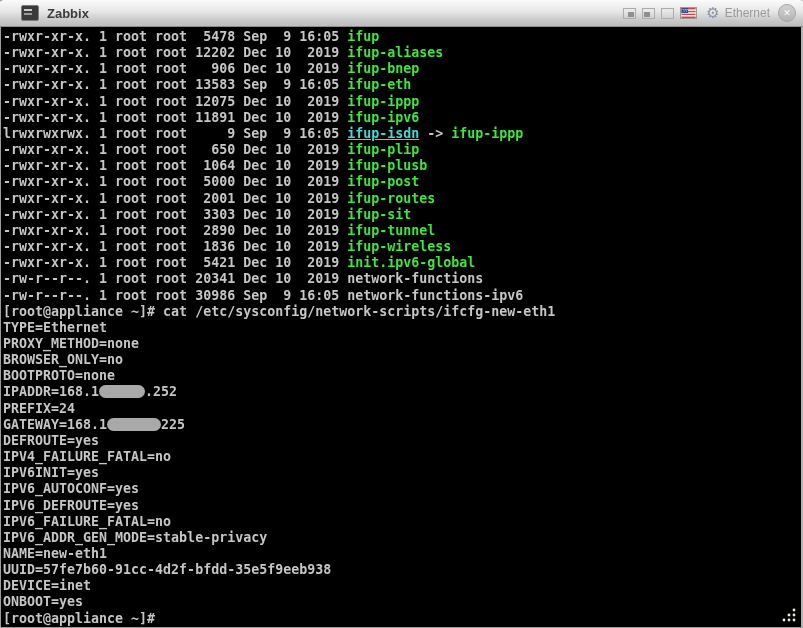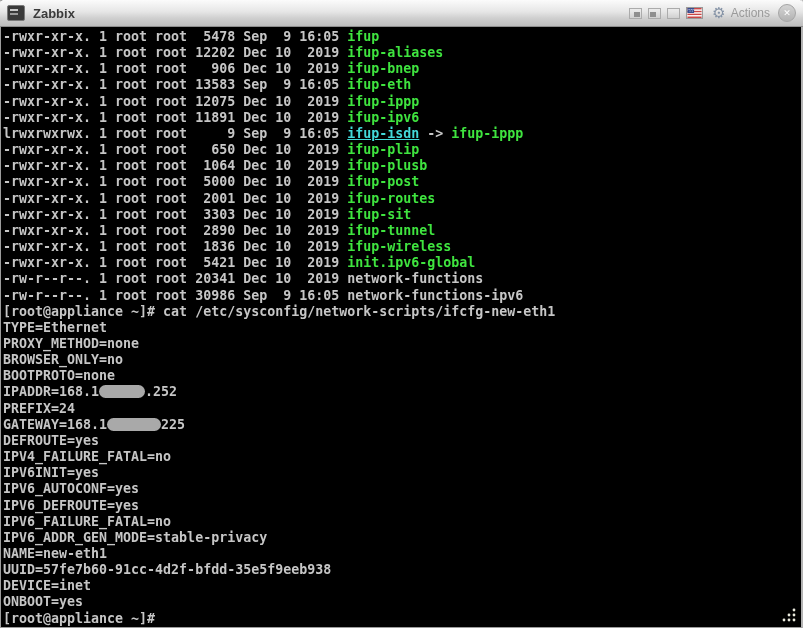--- a/index.html
+++ b/index.html
@@ -6,21 +6,21 @@
   body{width:803px;height:628px;overflow:hidden;}
   .window{
     width:803px;height:628px;box-sizing:border-box;position:relative;
     border-left:1px solid #9c9c9c;border-right:2px solid #b3b3b3;border-bottom:1px solid #9c9c9c;
     background:var(--bg,#000);
   }
   .titlebar{
     height:27px;box-sizing:border-box;display:flex;align-items:center;
     background:linear-gradient(to bottom,#fbfbfb 0%,#e6e6e6 45%,#cfcfcf 70%,#bdbdbd 100%);
     border-bottom:1px solid #8d8d8d;border-radius:3px 3px 0 0;
-    margin:0 -2px 0 -1px;padding:0 7px 0 7px;
+    margin:0 -2px 0 -1px;padding:0 7px 0 21px;
   }
   .app-icon{
     width:16px;height:14px;background:#3a3a3a;border:1px solid #7a7a7a;border-radius:2px;
     margin-right:8px;position:relative;flex:0 0 auto;
   }
   .app-icon::before{
     content:"";position:absolute;left:2px;top:3px;width:8px;height:2px;background:#c8c8c8;
     box-shadow:0 4px 0 0 #9a9a9a;
   }
   .title-text{
@@ -87,21 +87,21 @@
           <circle cx="2" cy="1.7" r="0.6" fill="#fff"></circle>
             <circle cx="4.5" cy="1.7" r="0.6" fill="#fff"></circle>
           <circle cx="6.8" cy="1.7" r="0.6" fill="#fff"></circle>
             <circle cx="3.2" cy="3.6" r="0.6" fill="#fff"></circle>
           <circle cx="5.8" cy="3.6" r="0.6" fill="#fff"></circle>
         </svg>
       </span>
 
       <span style="display:flex;align-items:center;gap:4px;">
         <span class="gear">⚙</span>
-        <span class="actions-label">Actions</span>
+        <span class="actions-label">Ethernet</span>
       </span>
 
       <button class="close-btn">
         <span>✕</span>
       </button>
     </div>
   </div>
 
   <div class="terminal" id="terminal"><div class="tline"><span class="c-fg">-rwxr-xr-x. 1 root root  5478 Sep  9 16:05 </span><span class="c-green">ifup</span></div><div class="tline"><span class="c-fg">-rwxr-xr-x. 1 root root 12202 Dec 10  2019 </span><span class="c-green">ifup-aliases</span></div><div class="tline"><span class="c-fg">-rwxr-xr-x. 1 root root   906 Dec 10  2019 </span><span class="c-green">ifup-bnep</span></div><div class="tline"><span class="c-fg">-rwxr-xr-x. 1 root root 13583 Sep  9 16:05 </span><span class="c-green">ifup-eth</span></div><div class="tline"><span class="c-fg">-rwxr-xr-x. 1 root root 12075 Dec 10  2019 </span><span class="c-green">ifup-ippp</span></div><div class="tline"><span class="c-fg">-rwxr-xr-x. 1 root root 11891 Dec 10  2019 </span><span class="c-green">ifup-ipv6</span></div><div class="tline"><span class="c-fg">lrwxrwxrwx. 1 root root     9 Sep  9 16:05 </span><span class="c-cyan">ifup-isdn</span><span class="c-fg"> -&gt; </span><span class="c-green">ifup-ippp</span></div><div class="tline"><span class="c-fg">-rwxr-xr-x. 1 root root   650 Dec 10  2019 </span><span class="c-green">ifup-plip</span></div><div class="tline"><span class="c-fg">-rwxr-xr-x. 1 root root  1064 Dec 10  2019 </span><span class="c-green">ifup-plusb</span></div><div class="tline"><span class="c-fg">-rwxr-xr-x. 1 root root  5000 Dec 10  2019 </span><span class="c-green">ifup-post</span></div><div class="tline"><span class="c-fg">-rwxr-xr-x. 1 root root  2001 Dec 10  2019 </span><span class="c-green">ifup-routes</span></div><div class="tline"><span class="c-fg">-rwxr-xr-x. 1 root root  3303 Dec 10  2019 </span><span class="c-green">ifup-sit</span></div><div class="tline"><span class="c-fg">-rwxr-xr-x. 1 root root  2890 Dec 10  2019 </span><span class="c-green">ifup-tunnel</span></div><div class="tline"><span class="c-fg">-rwxr-xr-x. 1 root root  1836 Dec 10  2019 </span><span class="c-green">ifup-wireless</span></div><div class="tline"><span class="c-fg">-rwxr-xr-x. 1 root root  5421 Dec 10  2019 </span><span class="c-green">init.ipv6-global</span></div><div class="tline"><span class="c-fg">-rw-r--r--. 1 root root 20341 Dec 10  2019 network-functions</span></div><div class="tline"><span class="c-fg">-rw-r--r--. 1 root root 30986 Sep  9 16:05 network-functions-ipv6</span></div><div class="tline"><span class="c-fg">[root@appliance ~]# cat /etc/sysconfig/network-scripts/ifcfg-new-eth1</span></div><div class="tline"><span class="c-fg">TYPE=Ethernet</span></div><div class="tline"><span class="c-fg">PROXY_METHOD=none</span></div><div class="tline"><span class="c-fg">BROWSER_ONLY=no</span></div><div class="tline"><span class="c-fg">BOOTPROTO=none</span></div><div class="tline"><span class="c-fg">IPADDR=168.1</span><span class="redact" style="width: 46px;"></span><span class="c-fg">.252</span></div><div class="tline"><span class="c-fg">PREFIX=24</span></div><div class="tline"><span class="c-fg">GATEWAY=168.1</span><span class="redact" style="width: 54px;"></span><span class="c-fg">225</span></div><div class="tline"><span class="c-fg">DEFROUTE=yes</span></div><div class="tline"><span class="c-fg">IPV4_FAILURE_FATAL=no</span></div><div class="tline"><span class="c-fg">IPV6INIT=yes</span></div><div class="tline"><span class="c-fg">IPV6_AUTOCONF=yes</span></div><div class="tline"><span class="c-fg">IPV6_DEFROUTE=yes</span></div><div class="tline"><span class="c-fg">IPV6_FAILURE_FATAL=no</span></div><div class="tline"><span class="c-fg">IPV6_ADDR_GEN_MODE=stable-privacy</span></div><div class="tline"><span class="c-fg">NAME=new-eth1</span></div><div class="tline"><span class="c-fg">UUID=57fe7b60-91cc-4d2f-bfdd-35e5f9eeb938</span></div><div class="tline"><span class="c-fg">DEVICE=inet</span></div><div class="tline"><span class="c-fg">ONBOOT=yes</span></div><div class="tline"><span class="c-fg">[root@appliance ~]#</span></div></div>
 

